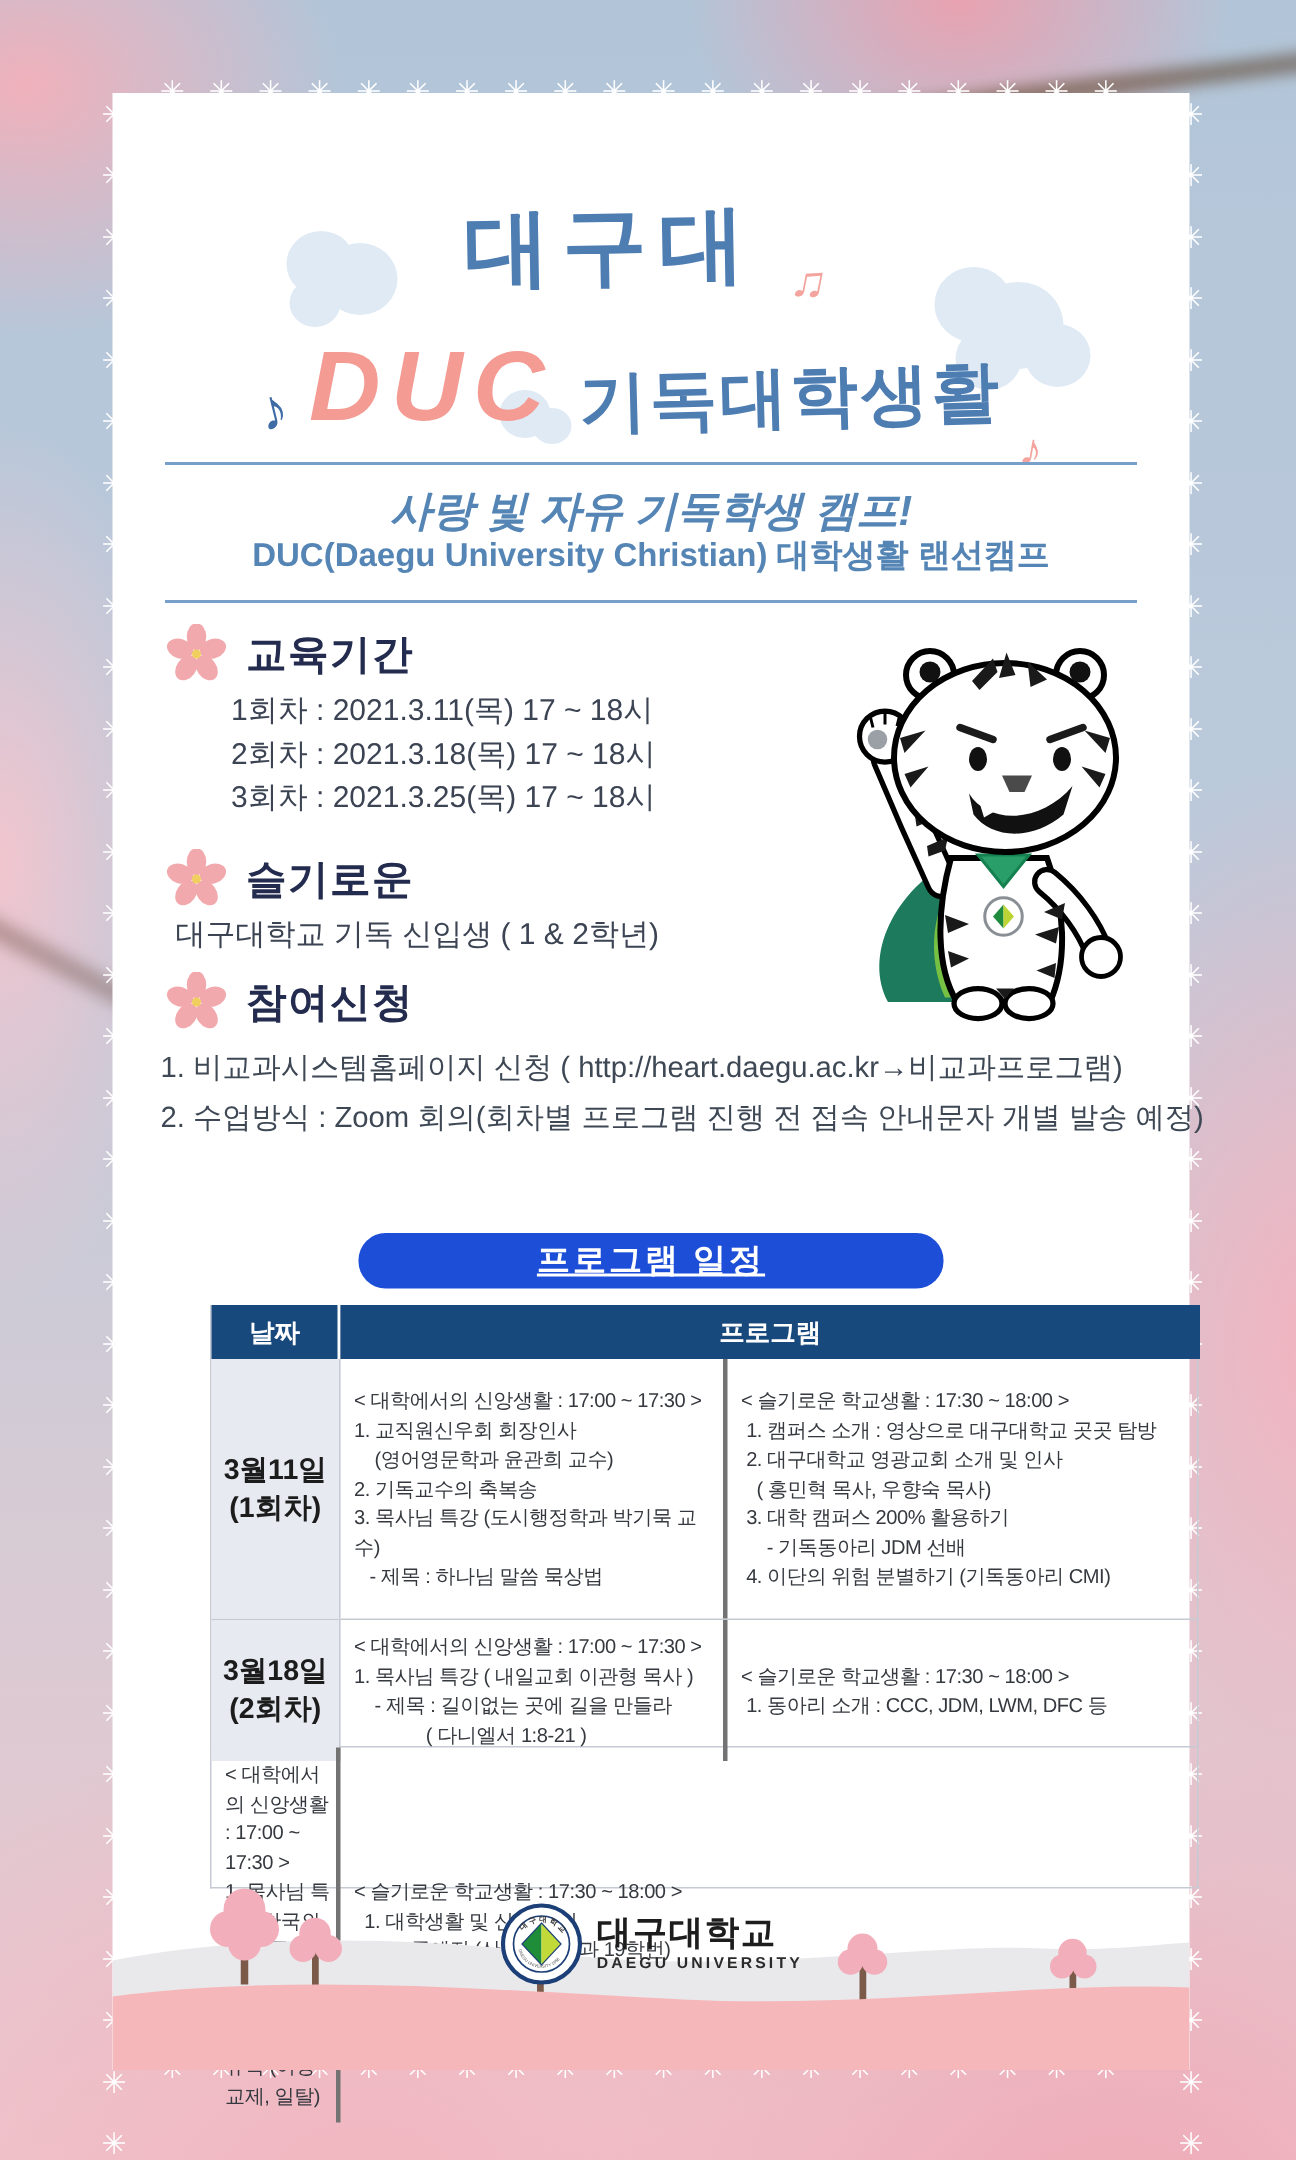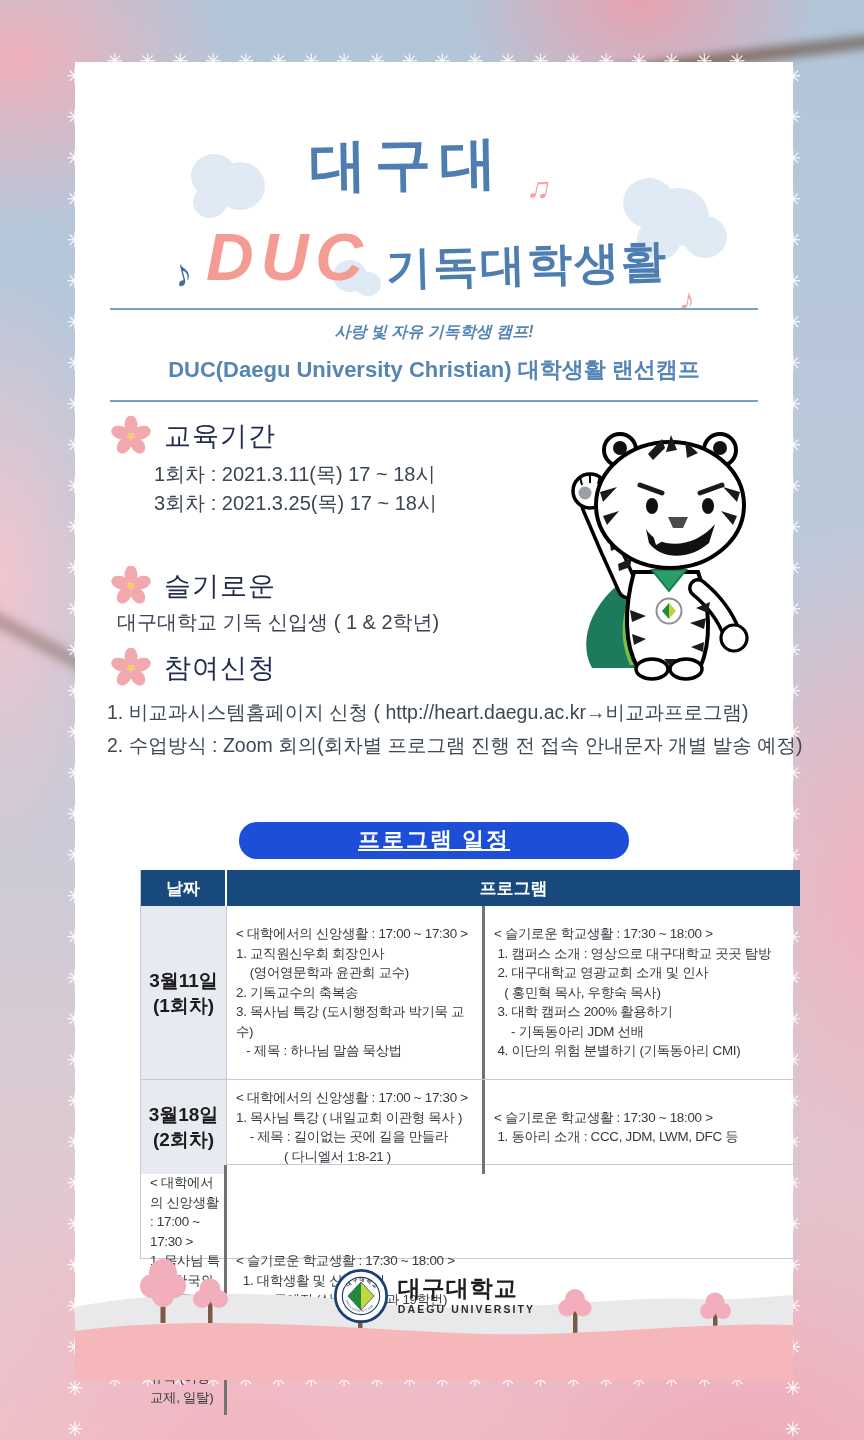--- a/index.html
+++ b/index.html
@@ -47,26 +47,26 @@
   .t-note-dbl{display:inline-block;color:#f4a49e;font-size:32px;font-weight:bold;vertical-align:-18px;margin-left:22px;transform:rotate(12deg);}
   .t-line2{margin-top:10px;white-space:nowrap;}
   .t-note-blue{display:inline-block;color:#3f6ca5;font-size:38px;font-weight:bold;vertical-align:-6px;transform:rotate(-14deg);margin-right:8px;}
   .t-brand{display:inline-block;font-size:66px;font-weight:bold;font-style:italic;color:#f49b94;letter-spacing:7px;margin:0 16px 0 6px;}
   .t-tagline{display:inline-block;font-size:45px;font-weight:bold;color:#4e7db2;letter-spacing:2px;transform:rotate(-1.5deg);}
   .t-note-end{display:inline-block;color:#f4a49e;font-size:30px;font-weight:bold;vertical-align:-30px;margin-left:12px;transform:rotate(10deg);}
 
   
   .divider{position:absolute;left:35px;width:648px;height:2px;background:#76a0c8;}
   .d1{top:246px;} .d2{top:338px;}
-  .sub1{position:absolute;top:260px;left:0;width:100%;text-align:center;font-size:16px;font-weight:bold;color:#5585b5;font-style:italic;}
+  .sub1{position:absolute;top:260px;left:0;width:100%;text-align:center;font-size:28px;font-weight:bold;color:#5585b5;font-style:italic;}
   .sub2{position:absolute;top:293px;left:0;width:100%;text-align:center;font-size:22px;font-weight:bold;color:#5585b5;}
 
   
   .sec-head{position:absolute;left:36px;display:flex;align-items:center;gap:13px;}
-  .sec-head .txt{font-size:27px;font-weight:normal;color:#232c4e;letter-spacing:1px;}
+  .sec-head .txt{font-size:27px;font-weight:bold;color:#232c4e;letter-spacing:1px;}
   .h-edu{top:354px;} .h-target{top:504px;} .h-apply{top:586px;}
   .edu-items{position:absolute;left:42px;top:398px;font-size:20px;color:#3c4454;line-height:29px;margin-left:37px;}
   .target-body{position:absolute;left:42px;top:547px;font-size:20px;color:#3c4454;}
   .apply-items{position:absolute;left:32px;top:634px;font-size:19.5px;color:#3e4855;line-height:33px;white-space:nowrap;}
 
   .mascot{position:absolute;left:452px;top:350px;width:242px;height:270px;}
 
   
   .sched-btn{position:absolute;left:164px;top:760px;width:390px;height:37px;background:#1d4ed8;border-radius:18px;
     color:#ffffff;font-size:22px;font-weight:bold;text-align:center;line-height:36px;letter-spacing:2px;text-decoration:underline;}
@@ -129,20 +129,21 @@
         <ellipse cx="20" cy="8.5" rx="6.5" ry="9" transform="rotate(144 20 20)"></ellipse>
         <ellipse cx="20" cy="8.5" rx="6.5" ry="9" transform="rotate(216 20 20)"></ellipse>
         <ellipse cx="20" cy="8.5" rx="6.5" ry="9" transform="rotate(288 20 20)"></ellipse>
       </g>
       <circle cx="20" cy="20" r="3" fill="#f0cf5e"></circle>
     </svg>
     <span class="txt">교육기간</span>
   </div>
   <div class="edu-items">
     <div>1회차 : 2021.3.11(목) 17 ~ 18시</div>
+    <div>2회차 : 2021.3.18(목) 17 ~ 18시</div>
     <div>3회차 : 2021.3.25(목) 17 ~ 18시</div>
   </div>
 
   <svg class="mascot" viewBox="0 0 240 270">
 
     <path d="M112,158 C66,182 48,226 64,256 L118,256 C100,226 102,190 118,164 Z" fill="#1d7a5c"></path>
     <path d="M114,164 C92,192 90,226 102,253 L124,253 C110,223 112,191 124,169 Z" fill="#76c043"></path>
 
     <path d="M100,176 C88,150 74,118 64,94" stroke="#000" stroke-width="23" stroke-linecap="round" fill="none"></path>
     <path d="M100,176 C88,150 74,118 64,94" stroke="#fff" stroke-width="16" stroke-linecap="round" fill="none"></path>

